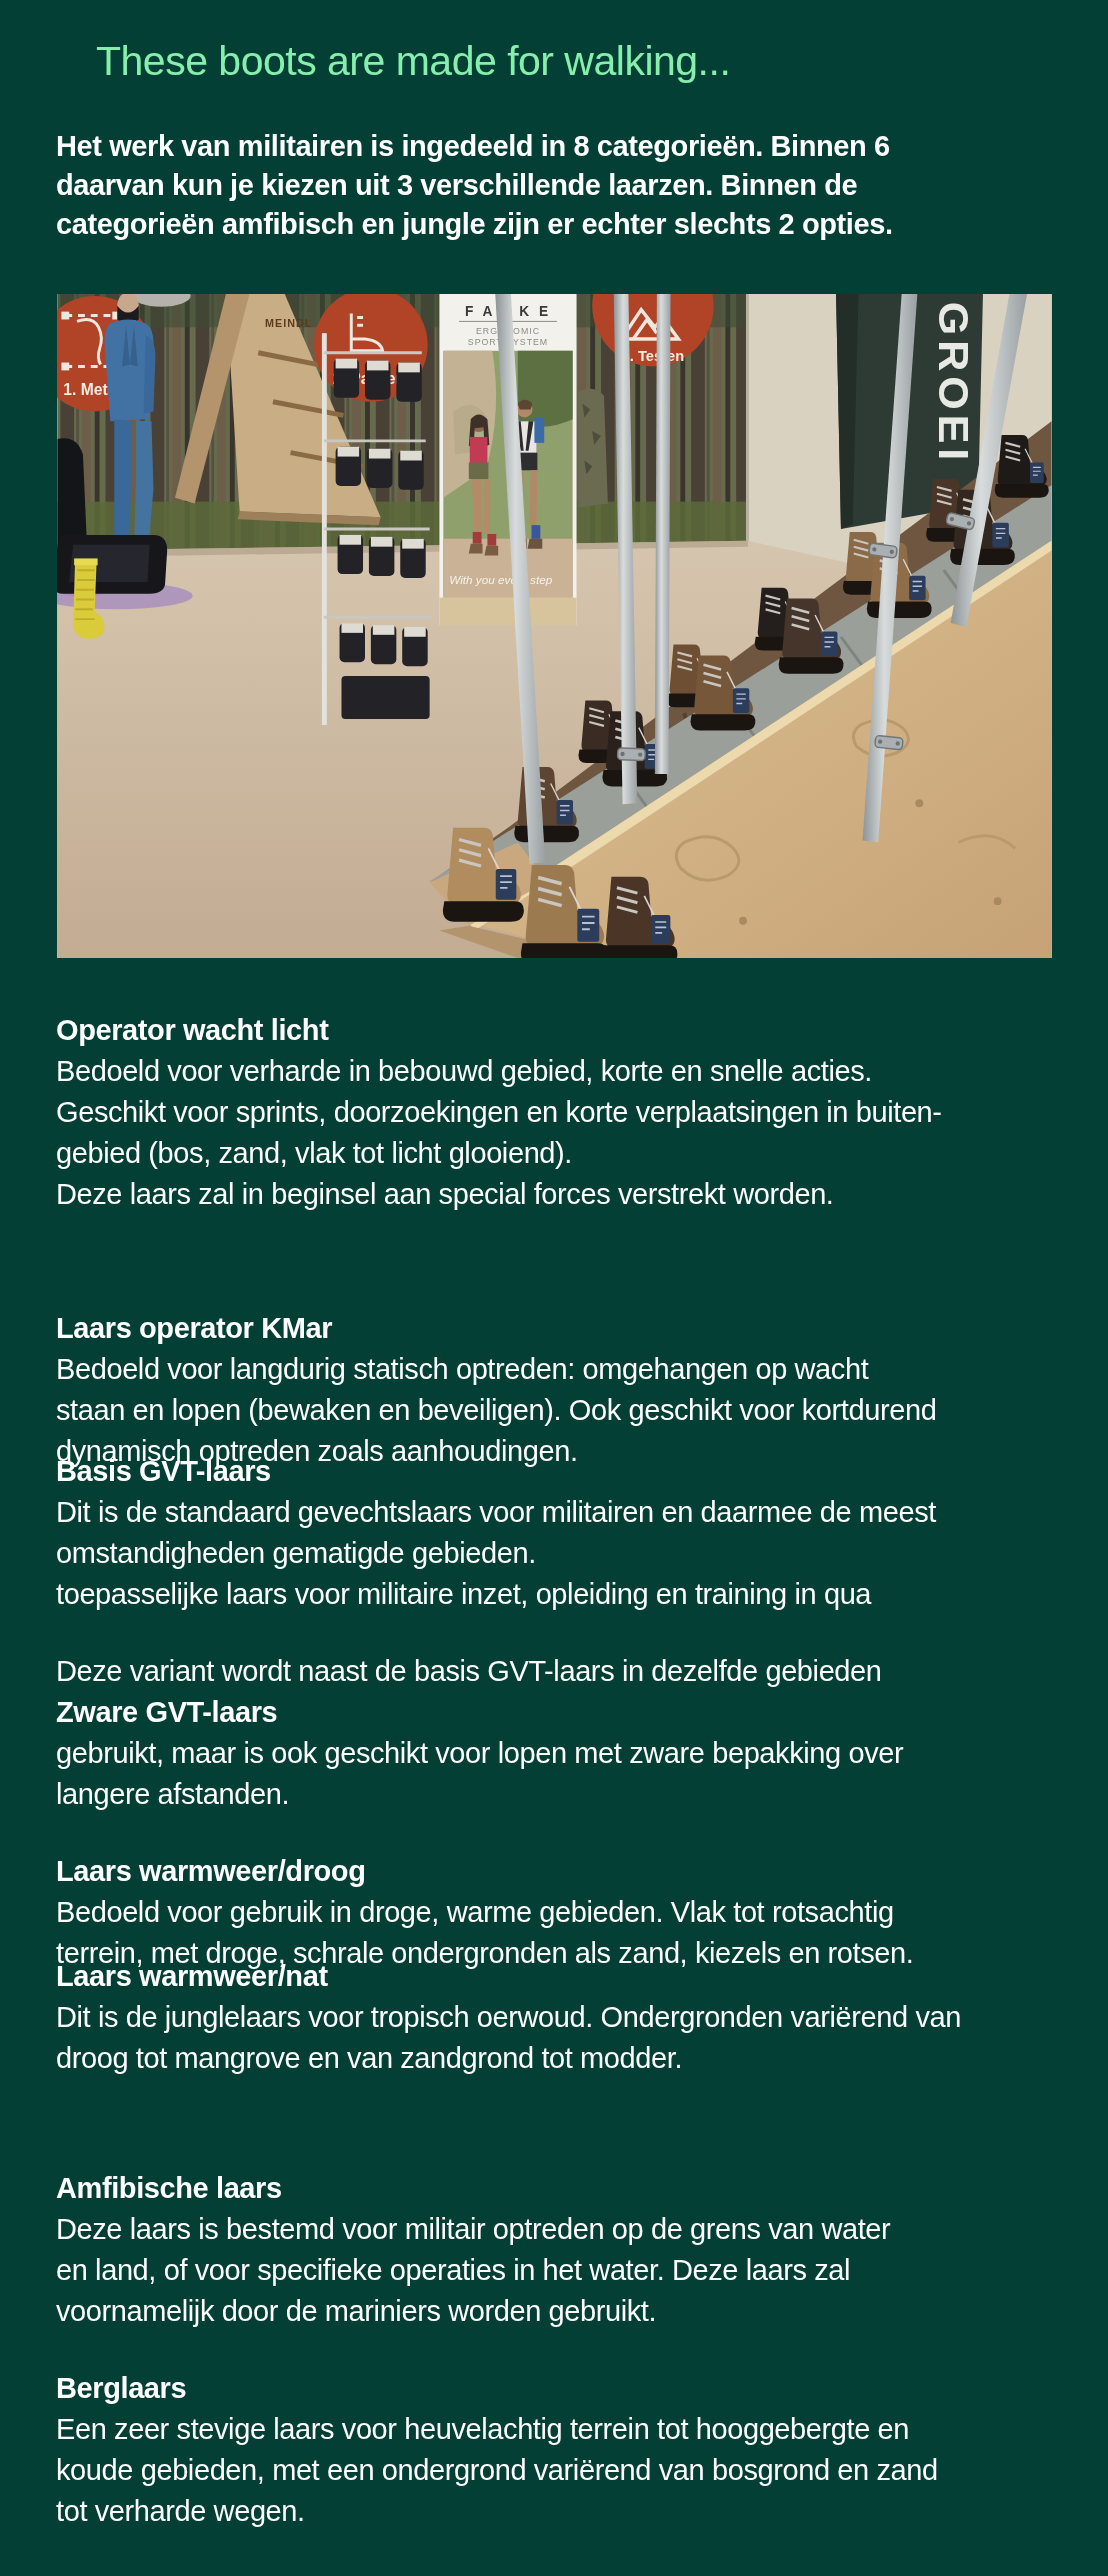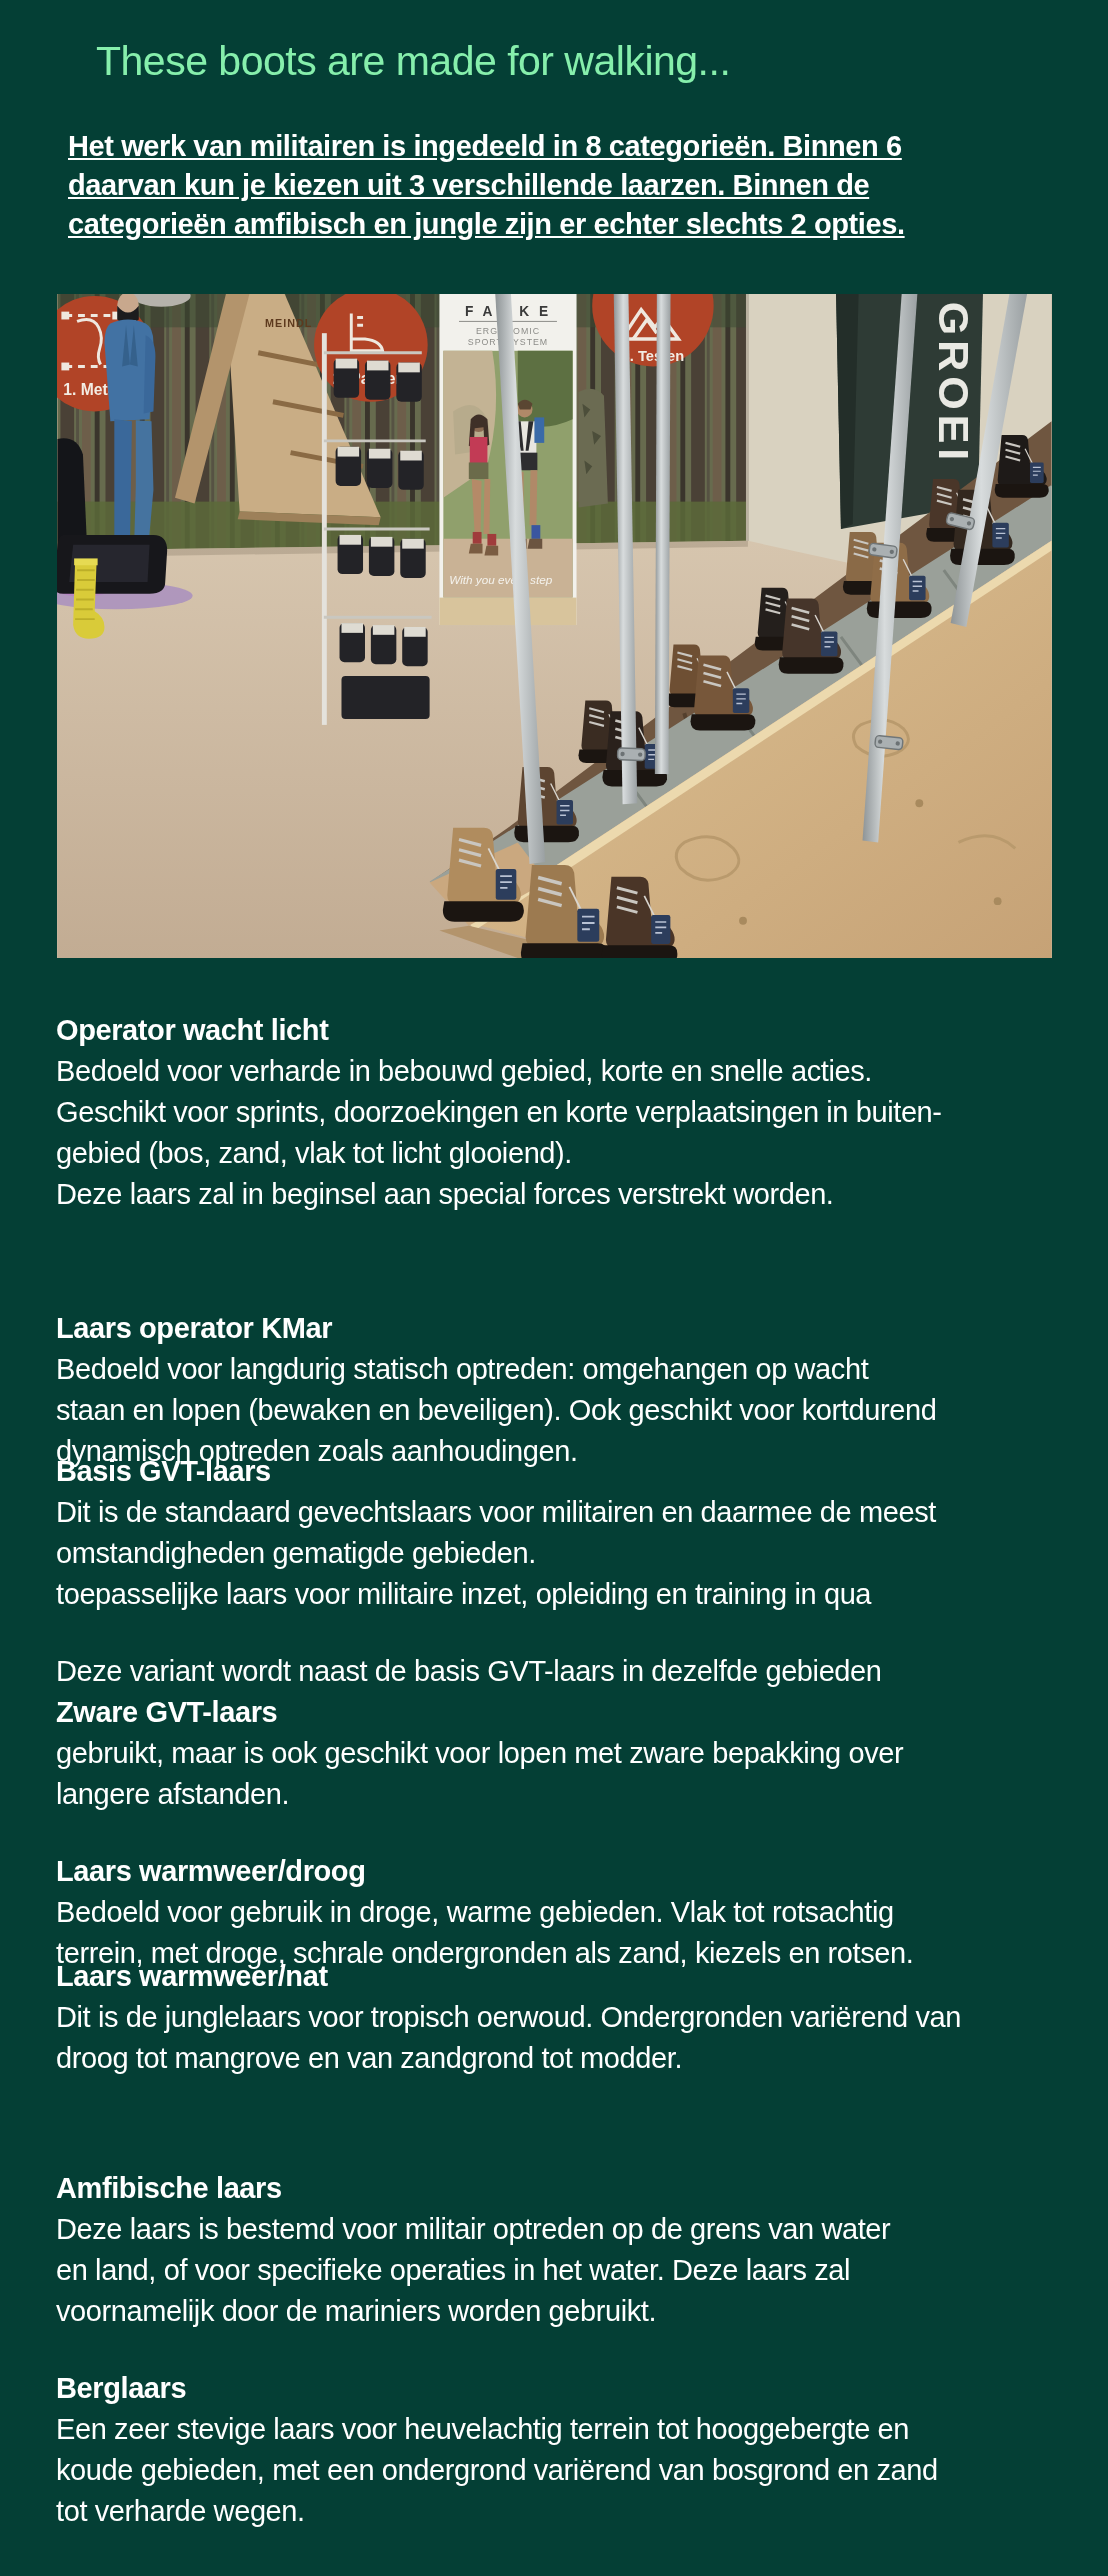--- a/index.html
+++ b/index.html
@@ -11,24 +11,23 @@
     font-family:"Liberation Sans",sans-serif;
     overflow:hidden;
   }
   .abs{position:absolute;}
   .title{
     left:56px;top:39px;
     font-size:41px;line-height:45px;font-weight:400;
     letter-spacing:-0.5px;color:#86efac;white-space:nowrap;margin-left:40px;
   }
   .intro{
-    left:68px;top:127px;
+    left:56px;top:127px;
     font-size:29px;line-height:39px;font-weight:bold;
     letter-spacing:-0.4px;
-    text-decoration:underline;
   }
   .photo{
     left:57px;top:294px;width:995px;height:664px;
     overflow:hidden;background:#cbb8a2;
   }
   .section{
     left:56px;
     font-size:29px;line-height:41px;letter-spacing:-0.4px;
   }
   .section .h{font-weight:bold;}

